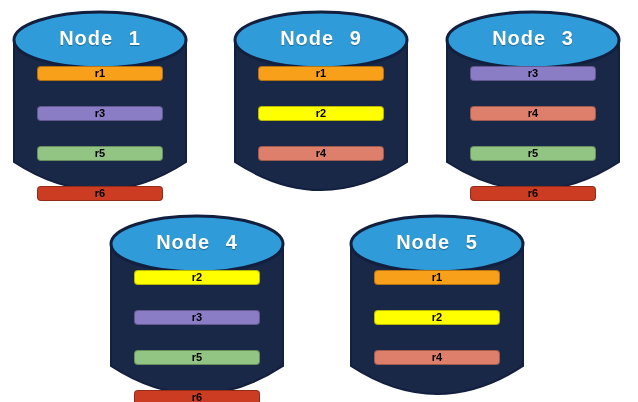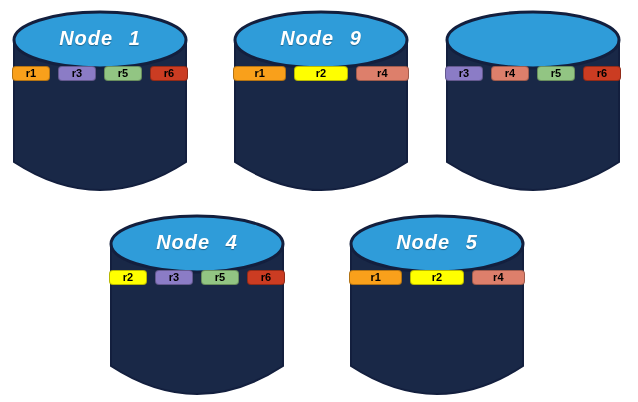--- a/index.html
+++ b/index.html
@@ -20,25 +20,24 @@
   .pos-3{left:109px;top:212px;}
   .pos-4{left:349px;top:212px;}
   .cyl-svg{position:absolute;left:0;top:0;display:block;}
   .node-title{
     position:absolute;left:0;top:19px;width:100%;
     text-align:center;
     color:var(--title-color,#ffffff);
     font-size:20px;font-weight:bold;
     letter-spacing:1px;word-spacing:9px;
     text-shadow:0 1px 1px rgba(0,0,0,0.35);
-    font-style:italic;
   }
   .bars{
     position:absolute;left:0;top:58px;width:100%;
-    display:flex;flex-direction:row;align-items:center;gap:8px;
+    display:flex;flex-direction:column;align-items:center;gap:25px;
   }
   .bar{
     width:126px;height:15px;
     border:1px solid rgba(0,0,0,0.28);
     border-radius:4px;
     box-sizing:border-box;
     font-size:11px;font-weight:bold;color:#000000;
     text-align:center;line-height:13px;
   }
 </style>
@@ -69,20 +68,21 @@
         <div class="bar" style="background: rgb(249, 160, 27); color: rgb(0, 0, 0);">r1</div>
         <div class="bar" style="background: rgb(255, 255, 0); color: rgb(0, 0, 0);">r2</div>
         <div class="bar" style="background: rgb(221, 127, 107); color: rgb(0, 0, 0);">r4</div>
       </div>
   </div>
     <div class="node pos-2">
     <svg class="cyl-svg" width="176" height="184" viewBox="0 0 176 184" aria-hidden="true">
       <path d="M2,32 L2,154 Q88,210 174,154 L174,32 Z" fill="var(--cyl-body)" stroke="var(--cyl-outline)" stroke-width="2"></path>
       <ellipse cx="88" cy="32" rx="86" ry="28" fill="var(--cyl-top)" stroke="var(--cyl-outline)" stroke-width="3"></ellipse>
     </svg>
+    <div class="node-title">Node 3</div>
     <div class="bars">
         <div class="bar" style="background: rgb(139, 124, 198); color: rgb(0, 0, 0);">r3</div>
         <div class="bar" style="background: rgb(221, 127, 107); color: rgb(0, 0, 0);">r4</div>
         <div class="bar" style="background: rgb(146, 197, 131); color: rgb(0, 0, 0);">r5</div>
         <div class="bar" style="background: rgb(203, 60, 34); color: rgb(0, 0, 0);">r6</div>
       </div>
   </div>
     <div class="node pos-3">
     <svg class="cyl-svg" width="176" height="184" viewBox="0 0 176 184" aria-hidden="true">
       <path d="M2,32 L2,154 Q88,210 174,154 L174,32 Z" fill="var(--cyl-body)" stroke="var(--cyl-outline)" stroke-width="2"></path>

